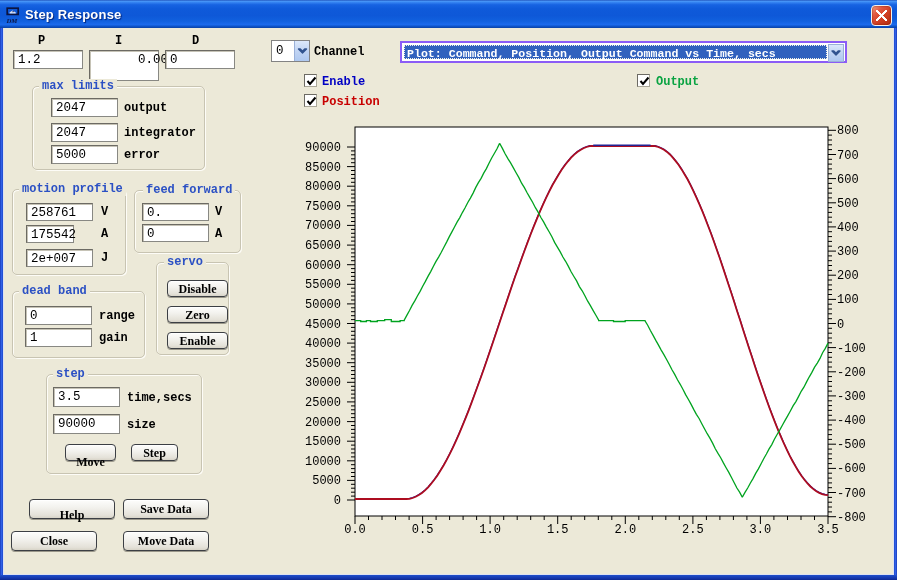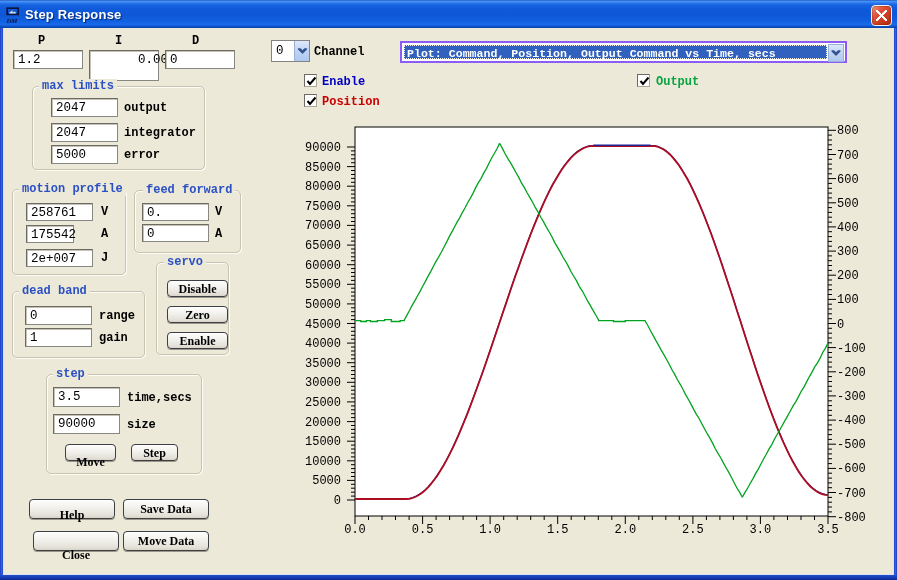--- a/index.html
+++ b/index.html
@@ -109,21 +109,21 @@
   </div>
 <div class="entry" style="left:53px; top:387px; width:67px; height:20px;">3.5</div>
 <div class="lbl" style="left:127px; top:391px;">time,secs</div>
 <div class="entry" style="left:53px; top:414px; width:67px; height:20px;">90000</div>
 <div class="lbl" style="left:127px; top:418px;">size</div>
 <div class="btn" style="left:65px; top:444px; width:51px; height:17px; padding-top:10px;">Move</div>
 <div class="btn" style="left:131px; top:444px; width:47px; height:17px; padding-top:1px;">Step</div>
 
 <div class="btn" style="left:29px; top:499px; width:86px; height:20px; padding-top:8px;">Help</div>
 <div class="btn" style="left:123px; top:499px; width:86px; height:20px; padding-top:2px;">Save Data</div>
-<div class="btn" style="left:33px; top:531px; width:86px; height:20px; padding-top:16px;">Close</div>
+<div class="btn" style="left:11px; top:531px; width:86px; height:20px; padding-top:2px;">Close</div>
 <div class="btn" style="left:123px; top:531px; width:86px; height:20px; padding-top:2px;">Move Data</div>
 
 <div style="position:absolute; left:271px; top:40px; width:39px; height:22px; background:#fff; border:1px solid #838383;">
   <span style="position:absolute; left:4px; top:3px; font-size:12.5px;">0</span>
   <span style="position:absolute; right:0; top:0; width:15px; height:20px; background:linear-gradient(180deg,#dce8fb 0%,#c1d4f3 50%,#aec8f0 100%); border-left:1px solid #9ab0d8;">
     <svg width="15" height="20" viewBox="0 0 15 20">
         <path d="M3.5 8 L7.5 12 L11.5 8 L9.7 8 L7.5 10.2 L5.3 8 Z" fill="#31538f" stroke="#31538f" stroke-width="1.4" stroke-linejoin="round"></path>
       </svg>
   </span>
 </div>

